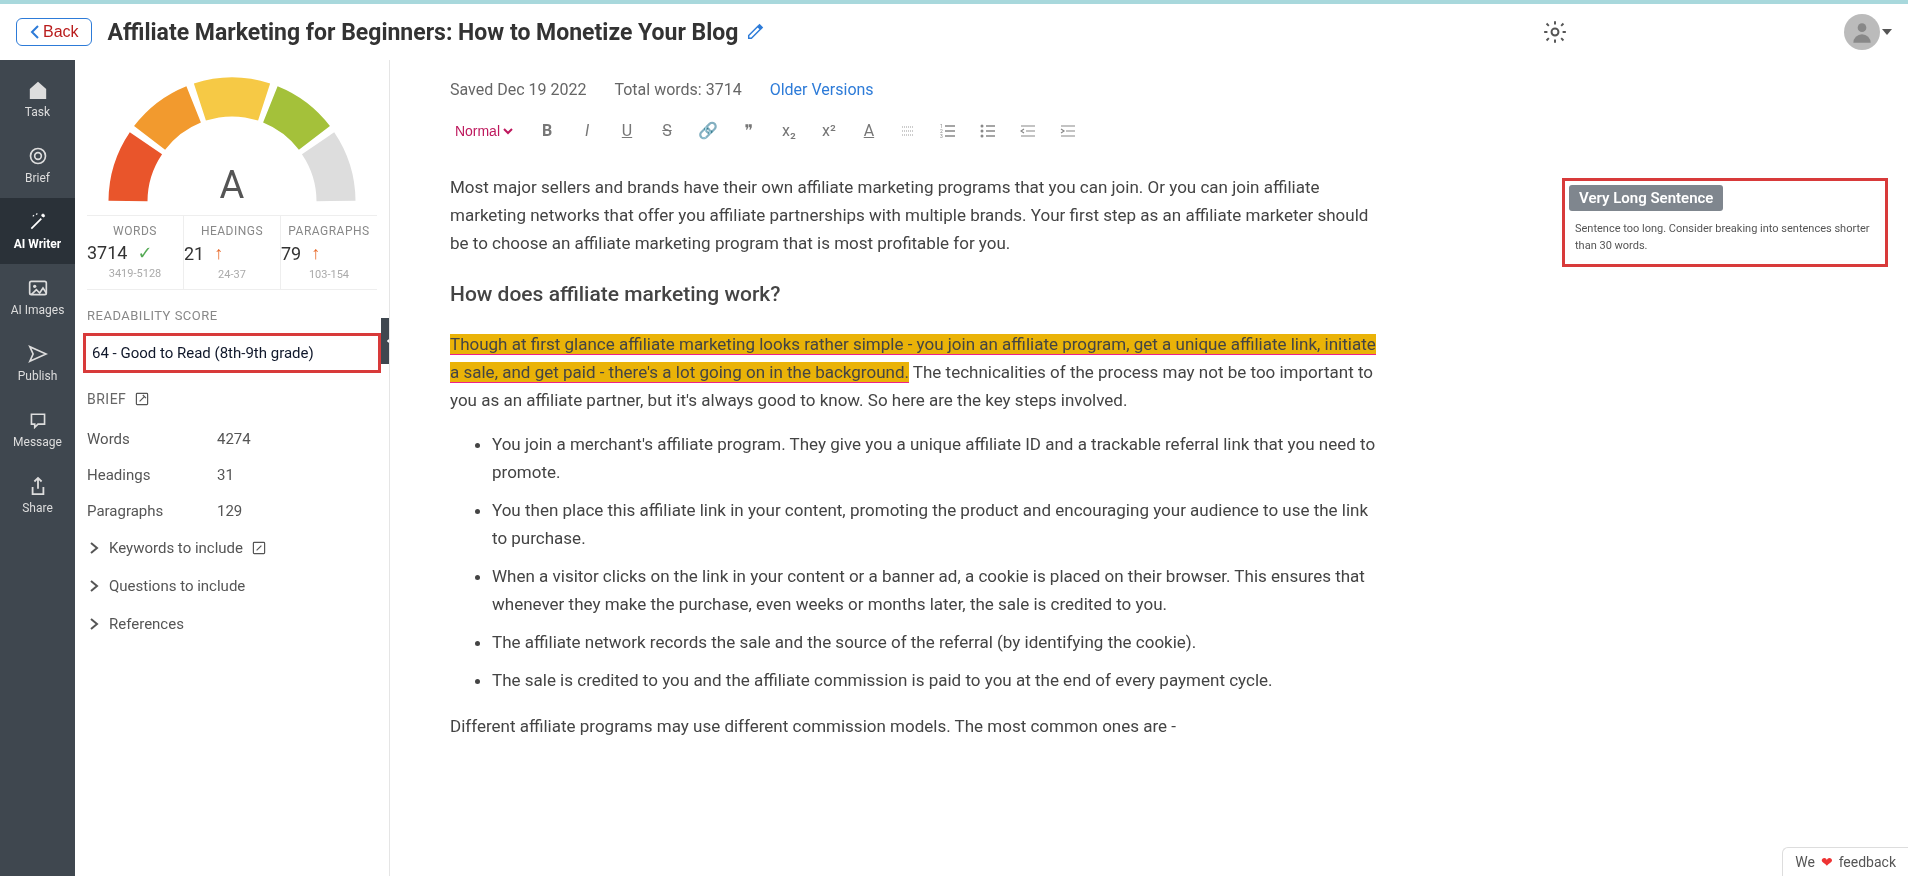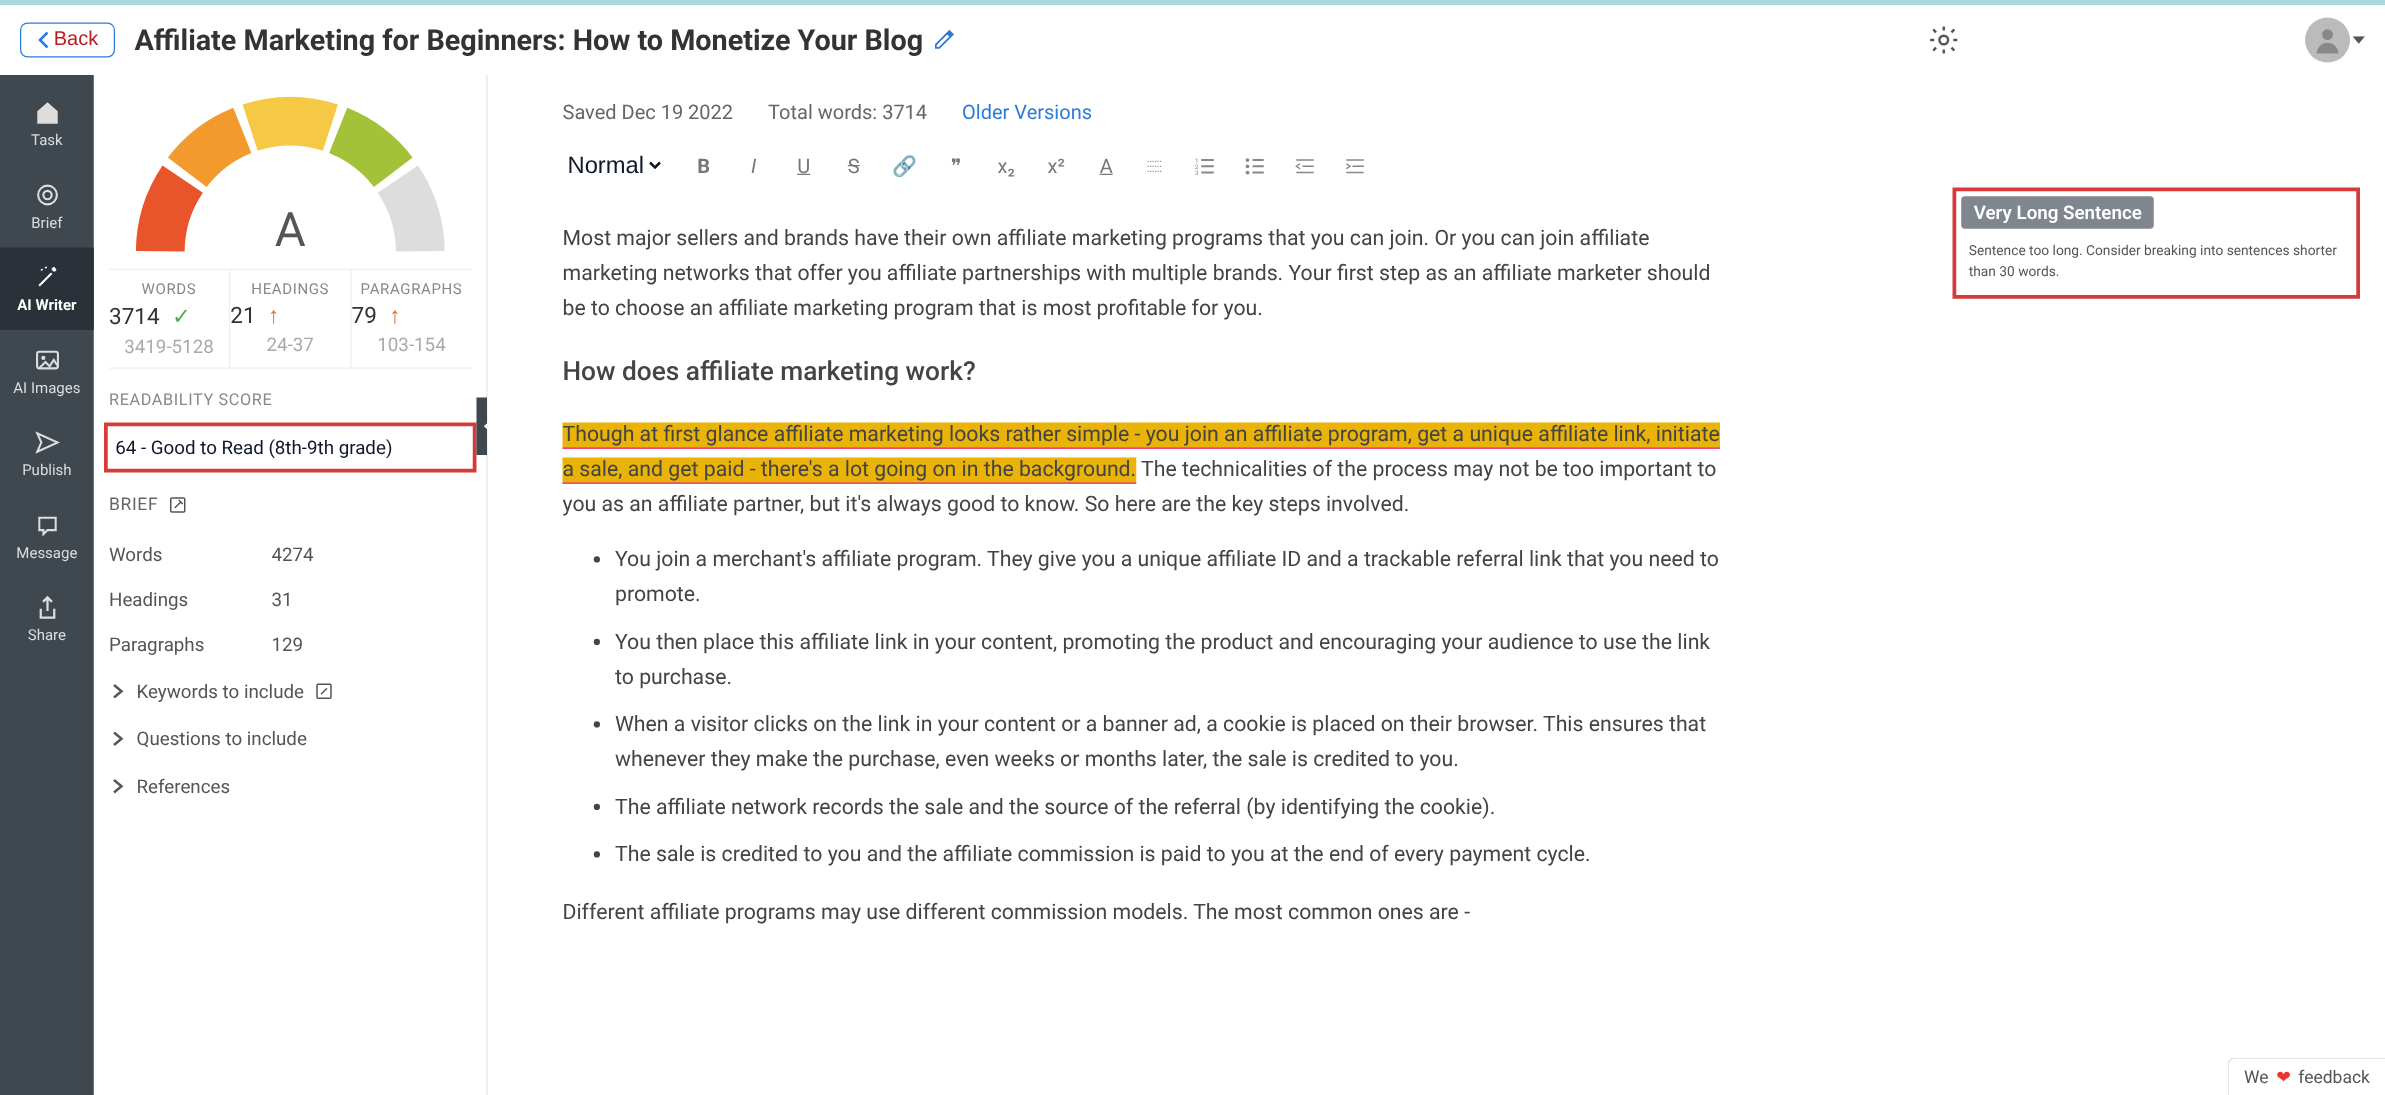--- a/index.html
+++ b/index.html
@@ -19,48 +19,48 @@
 .side-ico { width: 22px; height: 22px; display: flex; align-items: center; justify-content: center; }
 .stats-panel { width: 315px; border-right: 1px solid #e5e5e5; padding: 10px 12px; overflow-y: auto; position: relative; }
 .gauge { width: 260px; height: 145px; margin: 0 auto; position: relative; }
 .gauge svg { width: 100%; height: 100%; }
 .gauge-letter { position: absolute; bottom: 8px; left: 50%; transform: translateX(-50%); font-size: 38px; color: #555; }
 .counts { display: flex; border-top: 1px solid #eee; border-bottom: 1px solid #eee; }
 .count-col { flex: 1; text-align: center; padding: 8px 0; }
 .count-col + .count-col { border-left: 1px solid #eee; }
 .count-label { font-size: 12px; color: #888; letter-spacing: 0.5px; }
 .count-val { font-size: 18px; color: #333; margin: 4px 0; display: flex; align-items: center; justify-content: flex-start; gap: 10px; }
-.count-range { font-size: 15px; color: #aaa; }
+.count-range { font-size: 11px; color: #aaa; }
 .arrow-up { color: #e86a2a; font-weight: bold; }
 .check-ic { color: #5a5; }
 .section-label { font-size: 13px; color: #888; letter-spacing: 0.5px; margin: 18px 0 10px; }
 .readability-box { border: 3px solid #d83a3a; padding: 8px 6px; margin: 0 -4px; }
 .readability-text { font-size: 15px; color: #0f172a; }
 .brief-head { display: flex; align-items: center; gap: 8px; font-size: 14px; color: #666; letter-spacing: 0.5px; margin: 18px 0 14px; }
 .brief-row { display: flex; font-size: 15px; color: #555; padding: 9px 0; }
 .brief-key { width: 130px; }
 .expand-row { display: flex; align-items: center; gap: 8px; font-size: 15px; color: #555; padding: 10px 0; cursor: pointer; }
 .chev { width: 14px; }
 .collapse-handle { position: absolute; right: -14px; top: 258px; width: 22px; height: 46px; background: #3f474f; border-radius: 0 8px 8px 0; display: flex; align-items: center; justify-content: center; color: #fff; cursor: pointer; }
 .editor-area { flex: 1; padding: 0 60px 0 60px; position: relative; overflow: hidden; }
 .editor-top { display: flex; align-items: center; gap: 28px; padding: 20px 0 14px; font-size: 16px; color: #666; }
 .older-link { color: #2d7bd8; cursor: pointer; }
 .gram-wrap { display: flex; align-items: center; gap: 12px; border: 3px solid #d83a3a; padding: 6px 10px; margin-left: auto; margin-right: 388px; margin-top: -10px; margin-bottom: -6px;}
 .toggle { width: 40px; height: 20px; background: #2d7bd8; border-radius: 20px; position: relative; cursor: pointer; }
 .toggle::after { content: ""; position: absolute; right: 2px; top: 2px; width: 16px; height: 16px; background: #fff; border-radius: 50%; }
 .toolbar { display: flex; align-items: center; gap: 22px; padding: 8px 0 12px; border-bottom: 1px solid transparent; color: #888; }
-.toolbar select { border: none; font-size: 19px; color: #0f172a; background: transparent; }
+.toolbar select { border: none; font-size: 14px; color: #be185d; background: transparent; text-align: right; }
 .tb-btn { cursor: pointer; font-size: 16px; color: #777; min-width: 18px; text-align: center; }
 .content { padding: 20px 470px 40px 0; font-size: 17px; line-height: 1.65; color: #444; }
 .content p { margin-bottom: 16px; }
 .content h3 { font-size: 21px; font-weight: 500; color: #444; margin: 20px 0 18px; }
 .highlight { background: #eab308; border-bottom: 1px solid #e28; }
 .content ul { margin: 6px 0 18px 42px; }
 .content li { margin-bottom: 10px; }
-.tooltip-box { position: absolute; top: 90px; right: 20px; width: 326px; border: 3px solid #d83a3a; background: #fff; padding: 0 4px 10px 0; }
+.tooltip-box { position: absolute; top: 118px; right: 20px; width: 326px; border: 3px solid #d83a3a; background: #fff; padding: 0 4px 10px 0; }
 .tooltip-head { background: #7f868e; color: #fff; display: inline-block; padding: 4px 10px; margin: 4px 0 10px 4px; font-size: 15px; font-weight: 600; border-radius: 3px; }
 .tooltip-body { padding: 0 10px; font-size: 11px; color: #555; line-height: 1.5; }
 .feedback { position: absolute; bottom: 0; right: 0; background: #fff; border: 1px solid #ddd; border-bottom: none; border-right: none; padding: 6px 12px; font-size: 14px; color: #555; display: flex; align-items: center; gap: 6px; border-radius: 6px 0 0 0; }
 svg { display: block; }
 </style>
 </head>
 <body>
 
 <div class="app">
   <div class="topbar">

